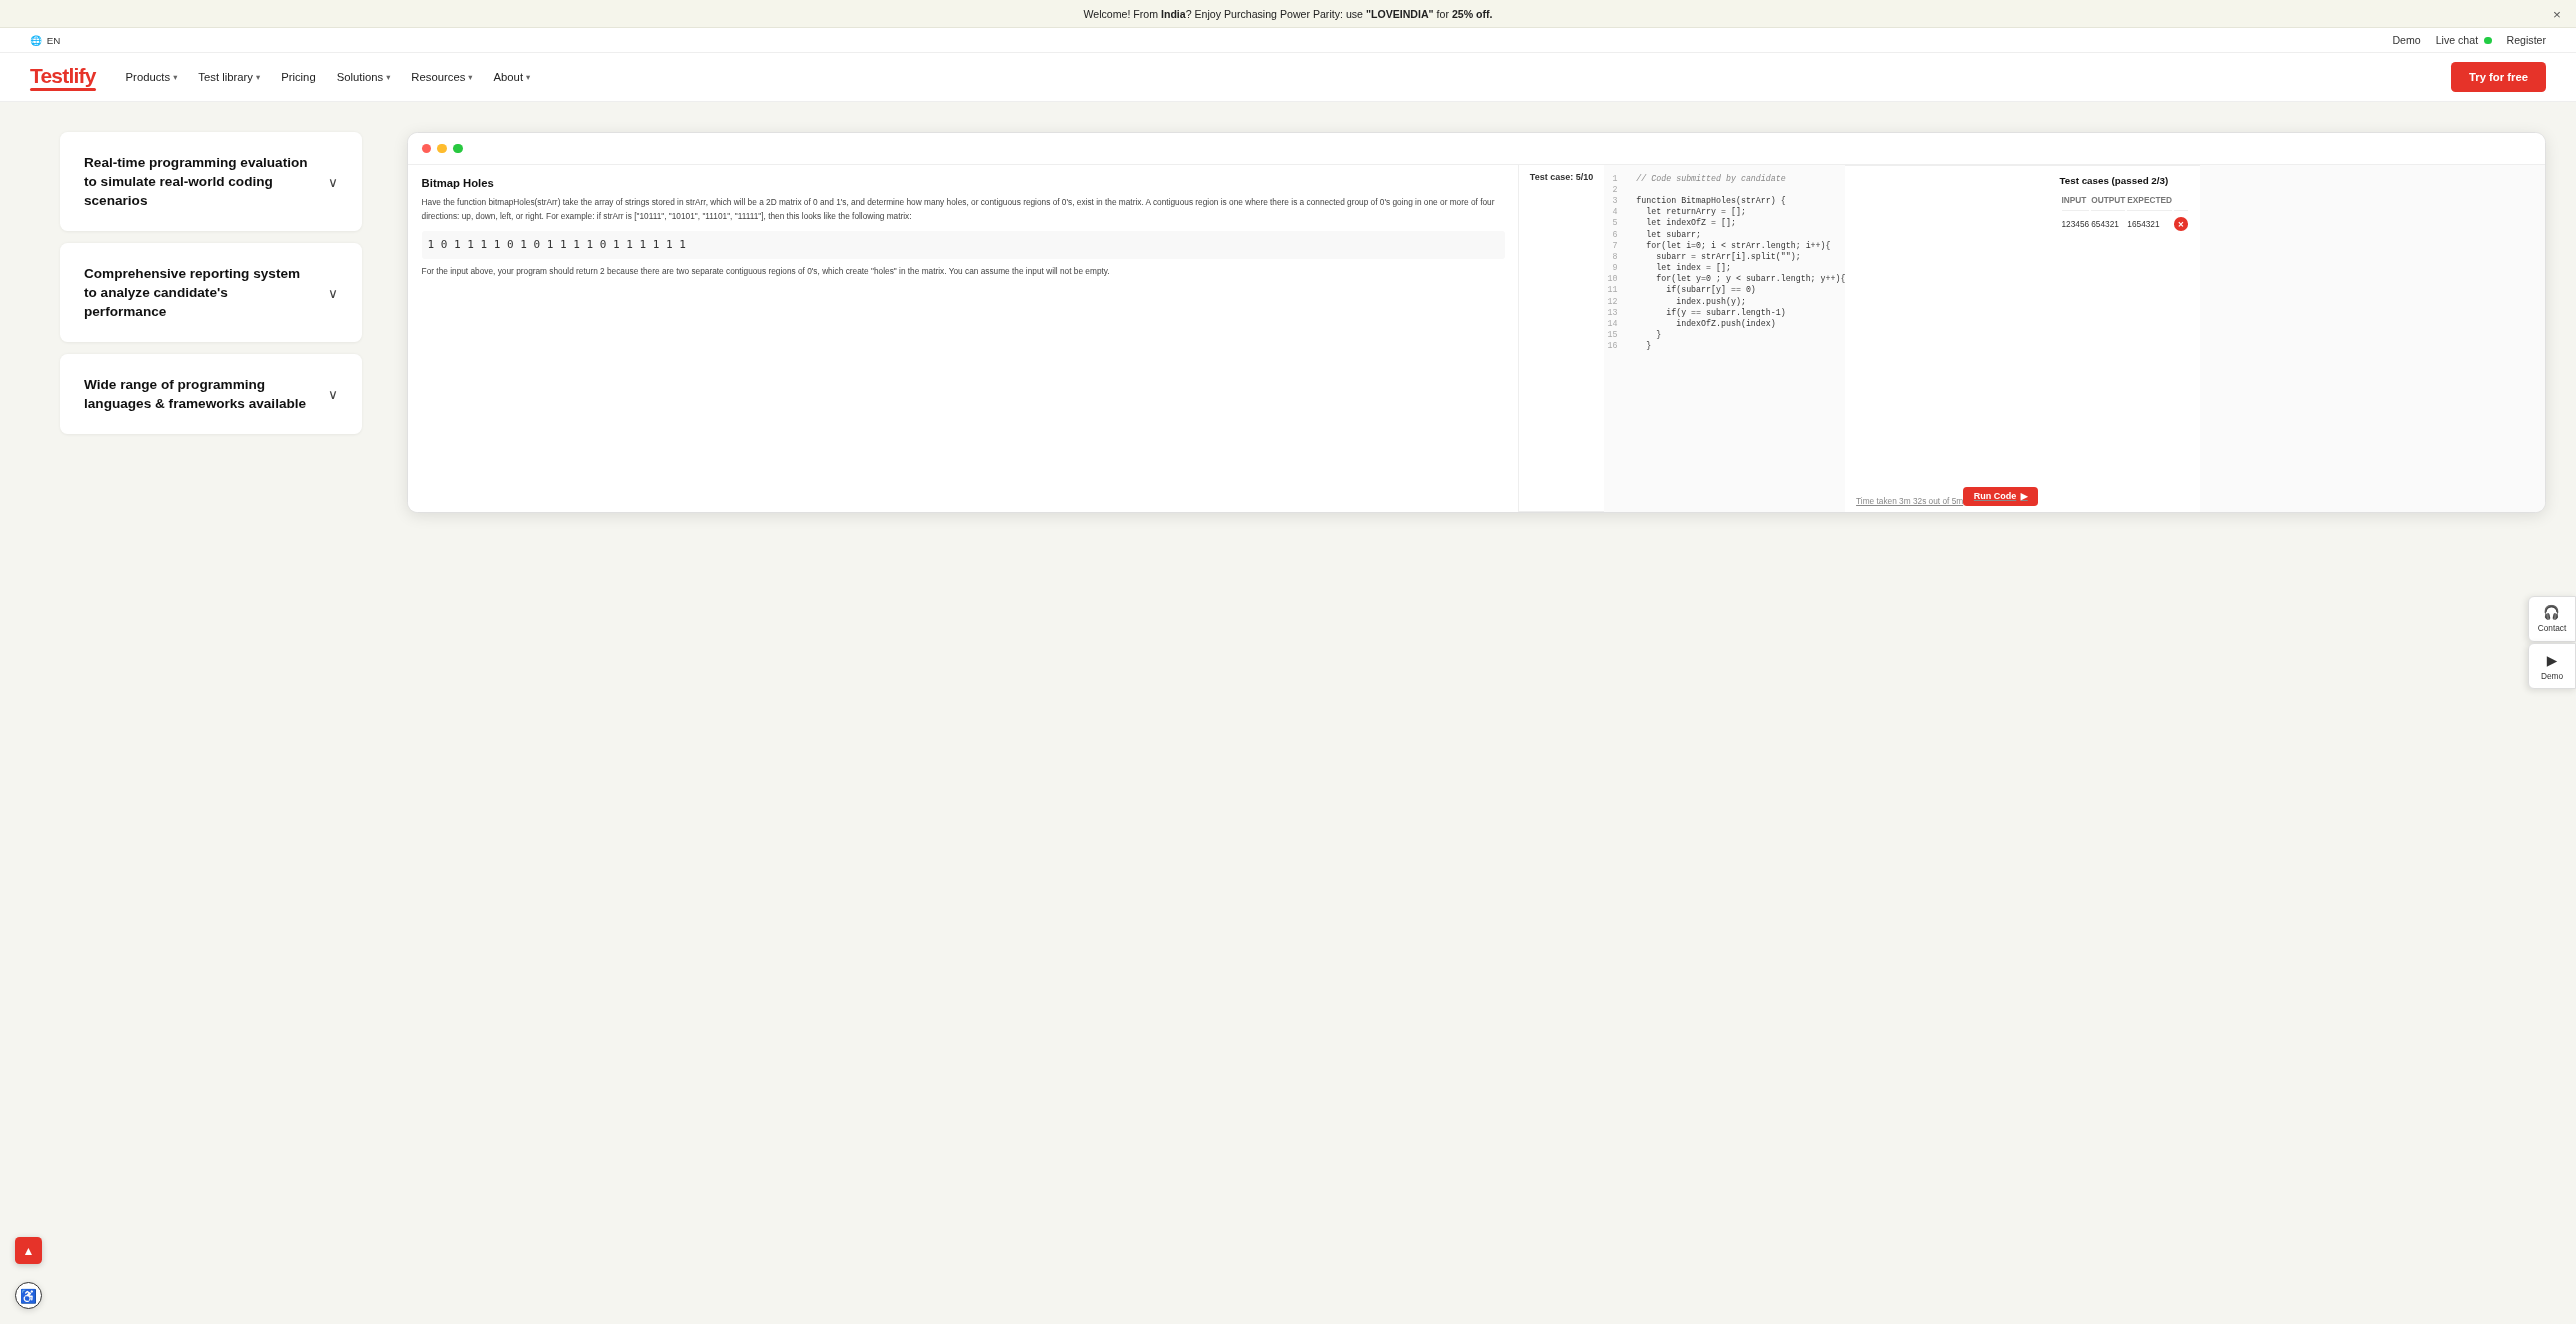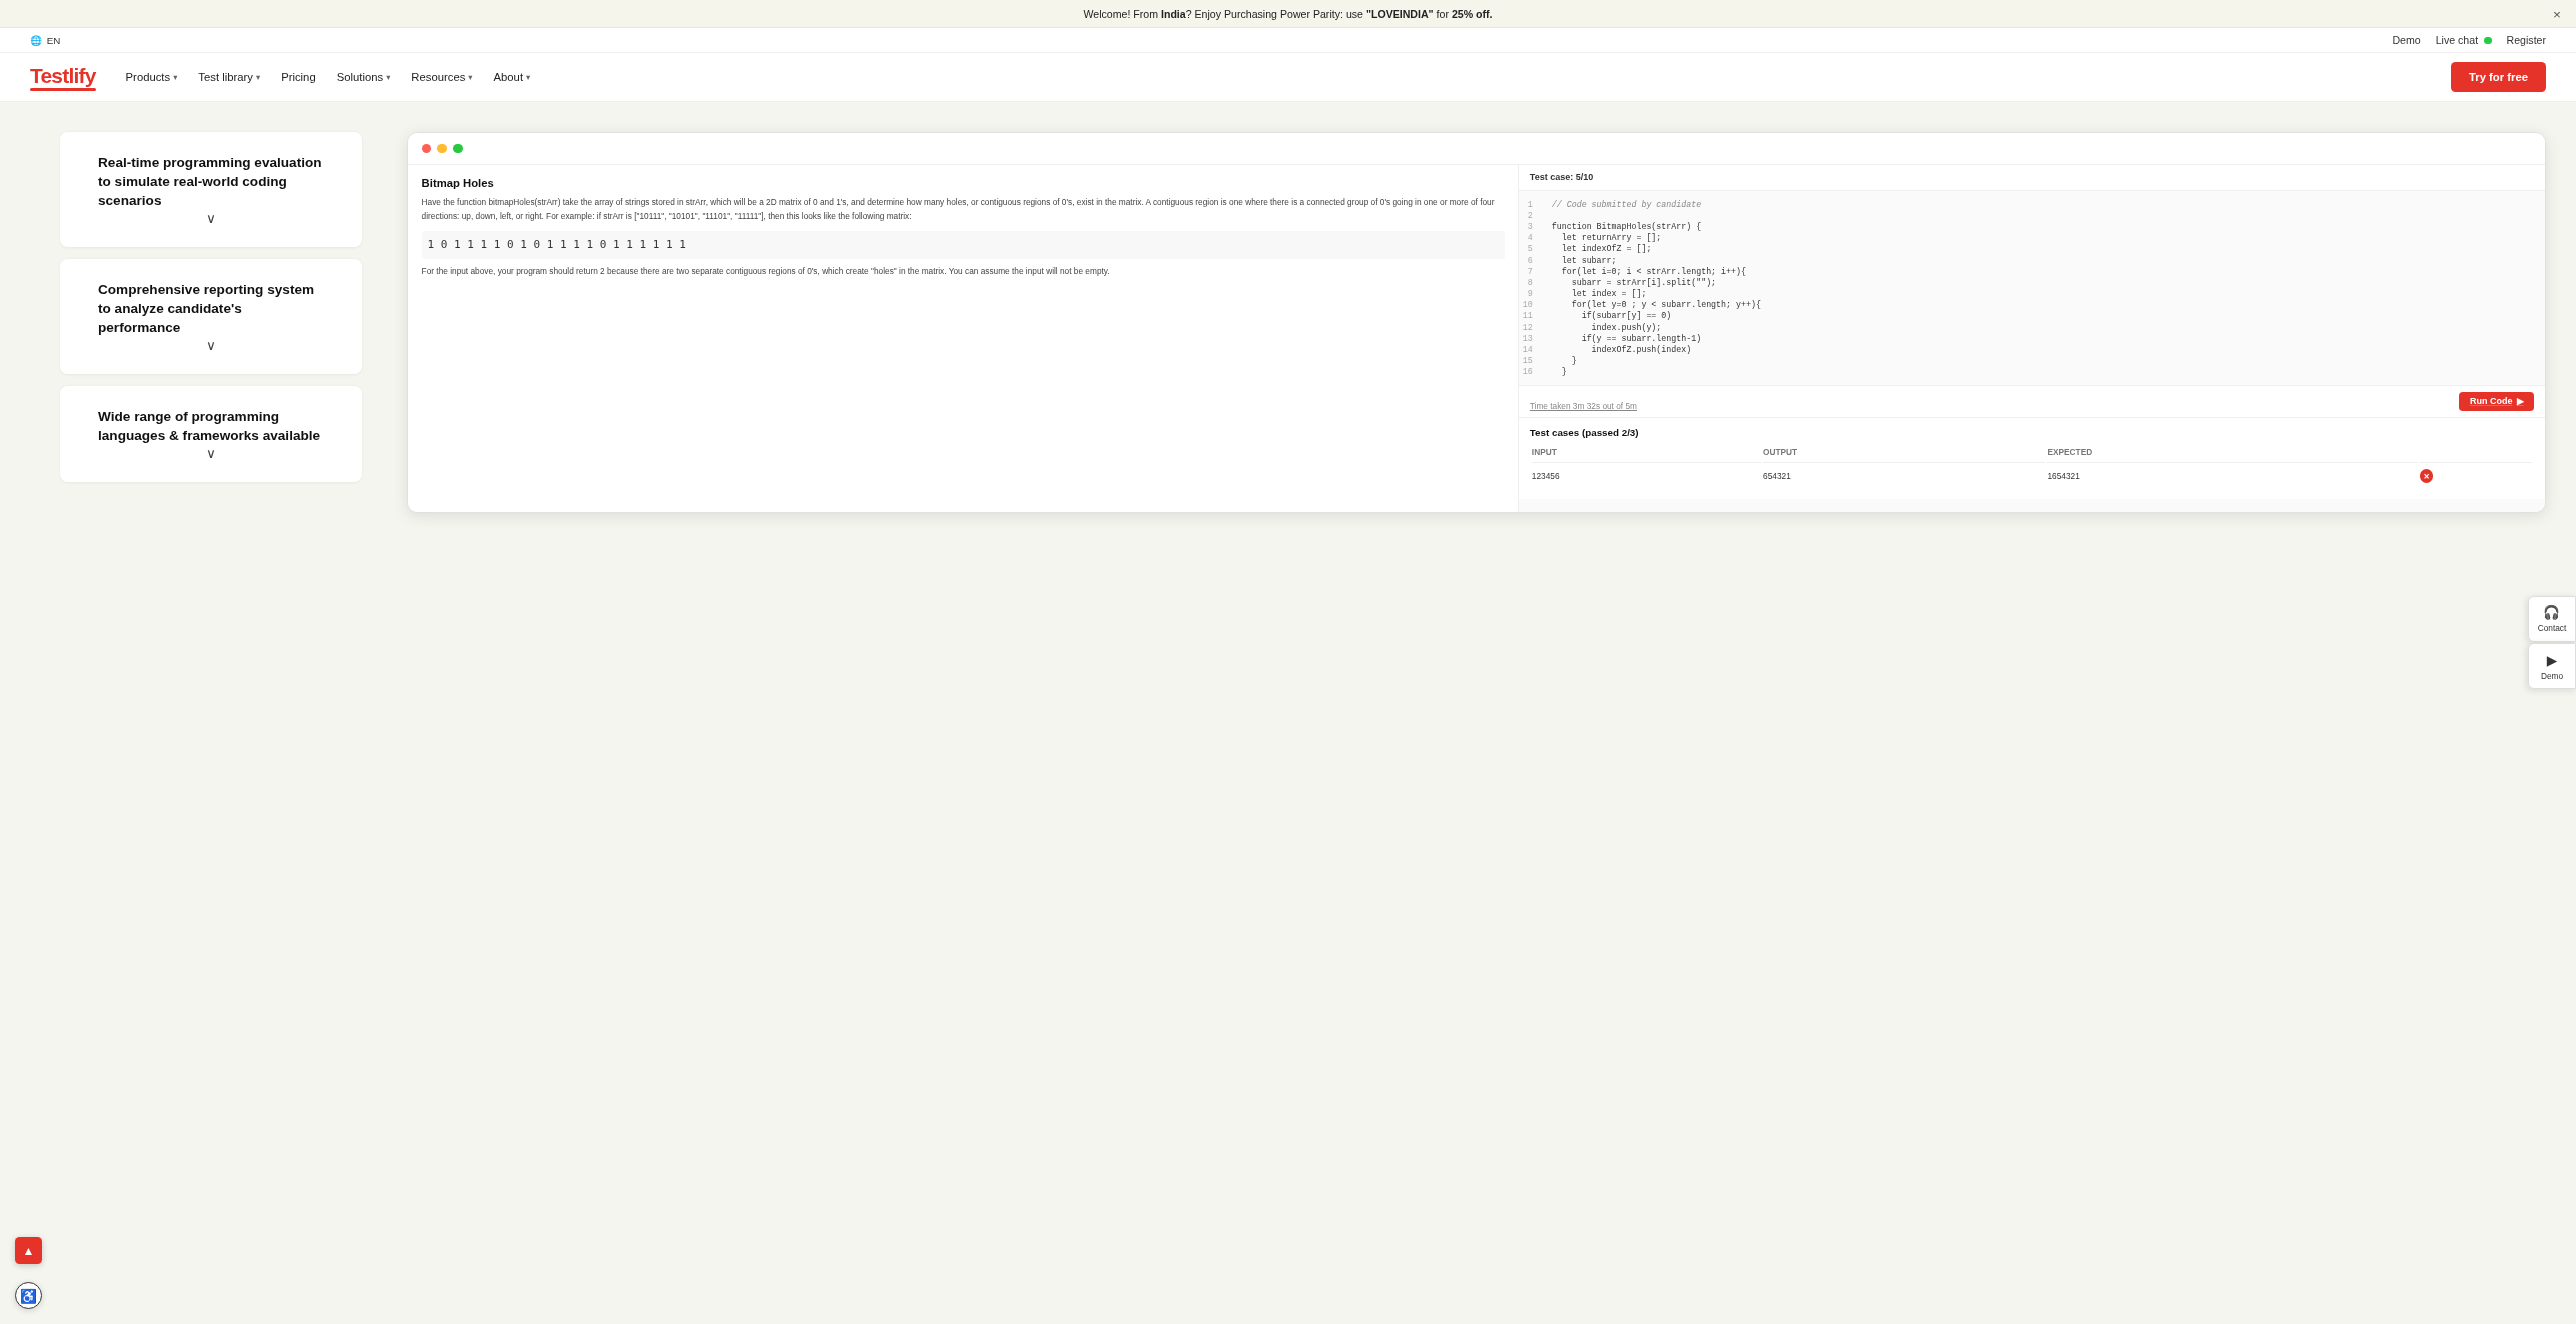--- a/index.html
+++ b/index.html
@@ -148,21 +148,20 @@
       cursor: pointer;
       box-shadow: 0 0.8px 3px rgba(0,0,0,0.06);
     }
     .accordion-item:first-child {
       background: #fff;
     }
     .accordion-header {
       display: flex;
       justify-content: space-between;
       align-items: center;
-      flex-direction: column;
     }
     .accordion-title {
       font-size: 13.6px;
       font-weight: 700;
       color: #111;
       line-height: 1.4;
       max-width: 226px;
     }
     .chevron-icon {
       font-size: 13.6px;
@@ -264,21 +263,21 @@
       padding: 6px;
       border-radius: 3px;
       margin: 6px 0;
       line-height: 1.5;
     }
 
     
     .code-right {
       flex: 1;
       display: flex;
-      flex-direction: column;
+      flex-direction: row;
       background: #fafafa;
       overflow-y: auto;
     }
     .test-case-header {
       padding: 7.5px 10.6px;
       font-size: 9px;
       font-weight: 600;
       color: #333;
       border-bottom: 0.8px solid #eee;
       background: #fff;

